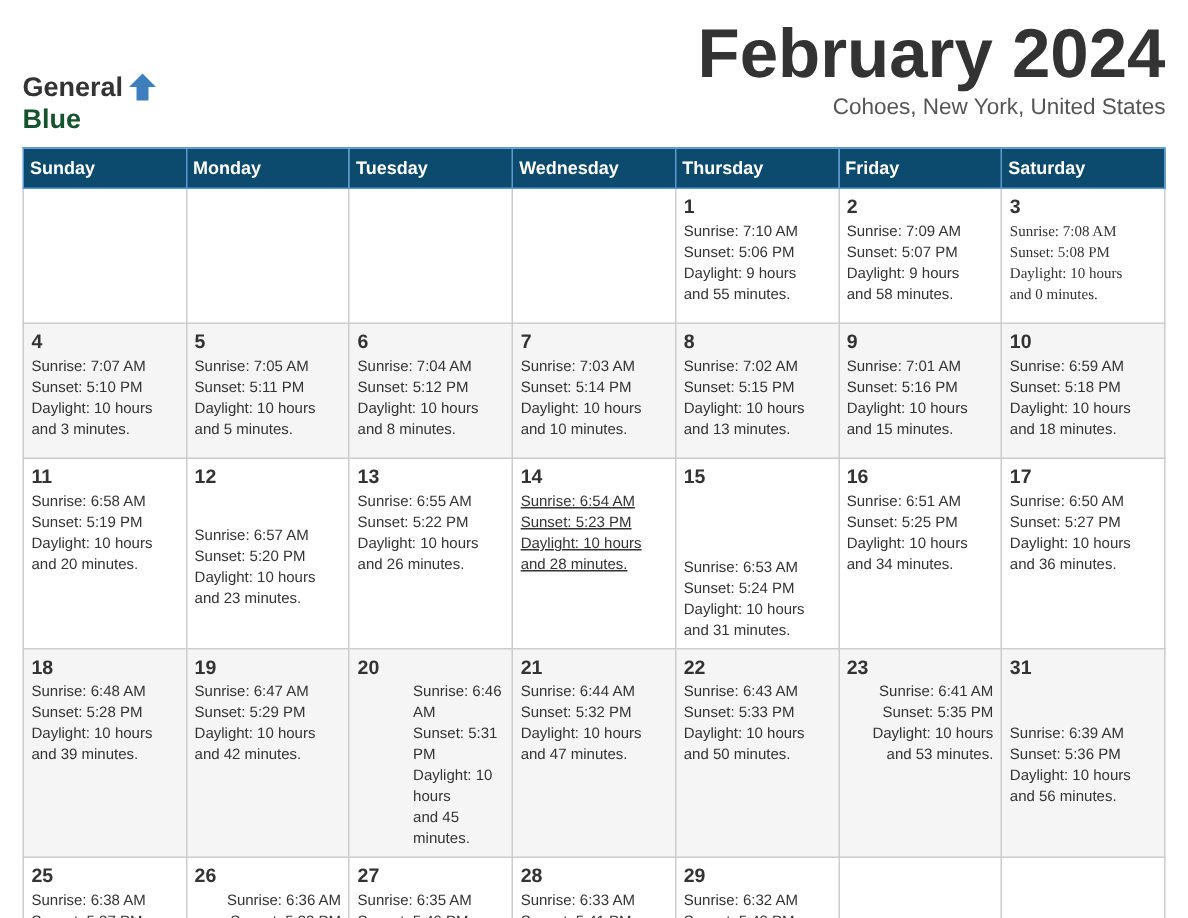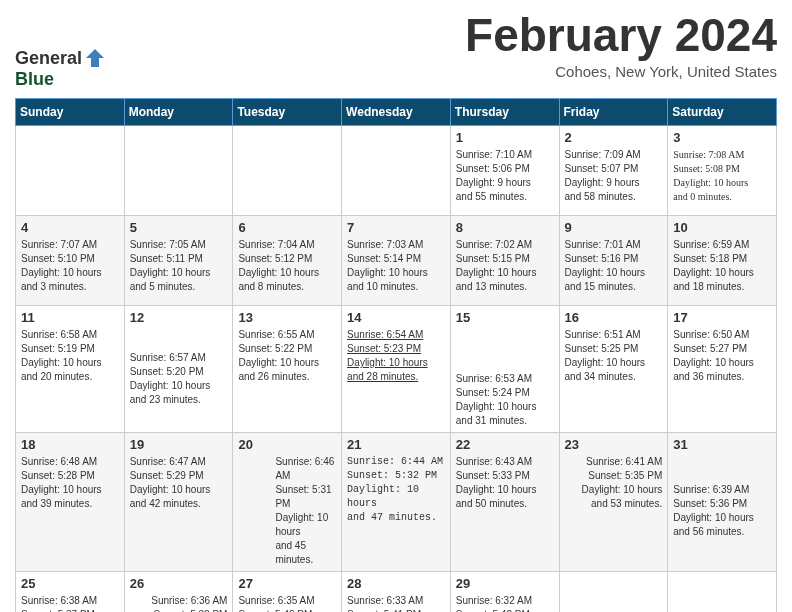--- a/index.html
+++ b/index.html
@@ -263,21 +263,21 @@
         </td>
         <td>
           <div class="day-num">20</div>
           <div class="day-info" style="white-space: pre-line; margin-left: 37px;">Sunrise: 6:46 AM
 Sunset: 5:31 PM
 Daylight: 10 hours
 and 45 minutes.</div>
         </td>
         <td>
           <div class="day-num">21</div>
-          <div class="day-info" style="white-space: pre-line; font-family: Liberation Mono, monospace;">Sunrise: 6:44 AM
+          <div class="day-info" style="white-space: pre-line;">Sunrise: 6:44 AM
 Sunset: 5:32 PM
 Daylight: 10 hours
 and 47 minutes.</div>
         </td>
         <td>
           <div class="day-num">22</div>
           <div class="day-info" style="white-space: pre-line;">Sunrise: 6:43 AM
 Sunset: 5:33 PM
 Daylight: 10 hours
 and 50 minutes.</div>

